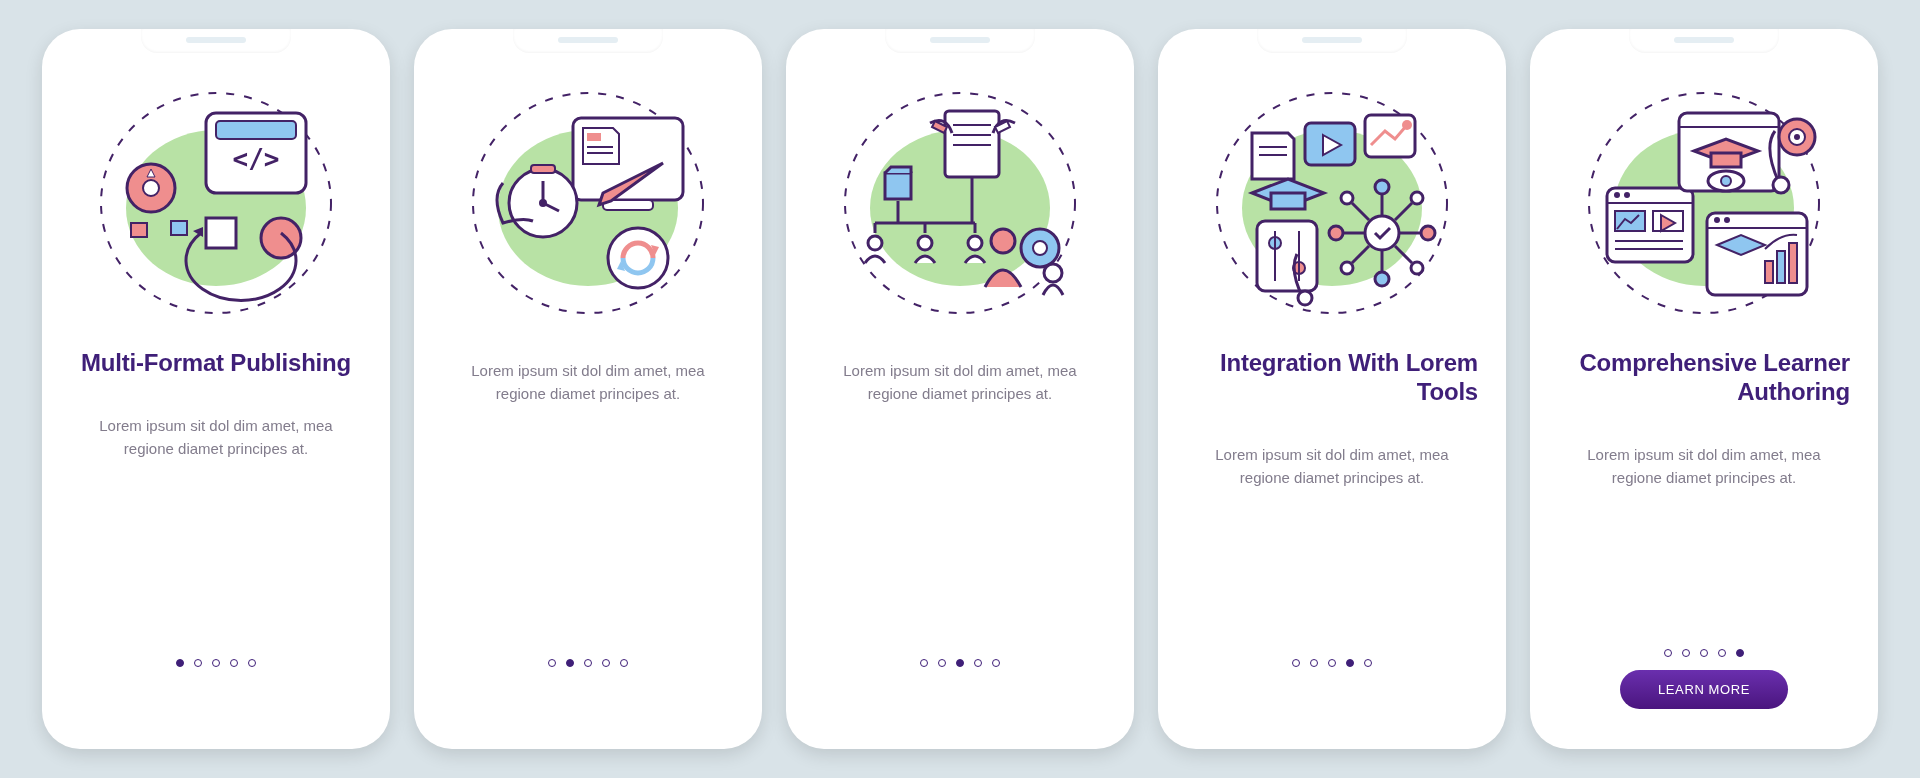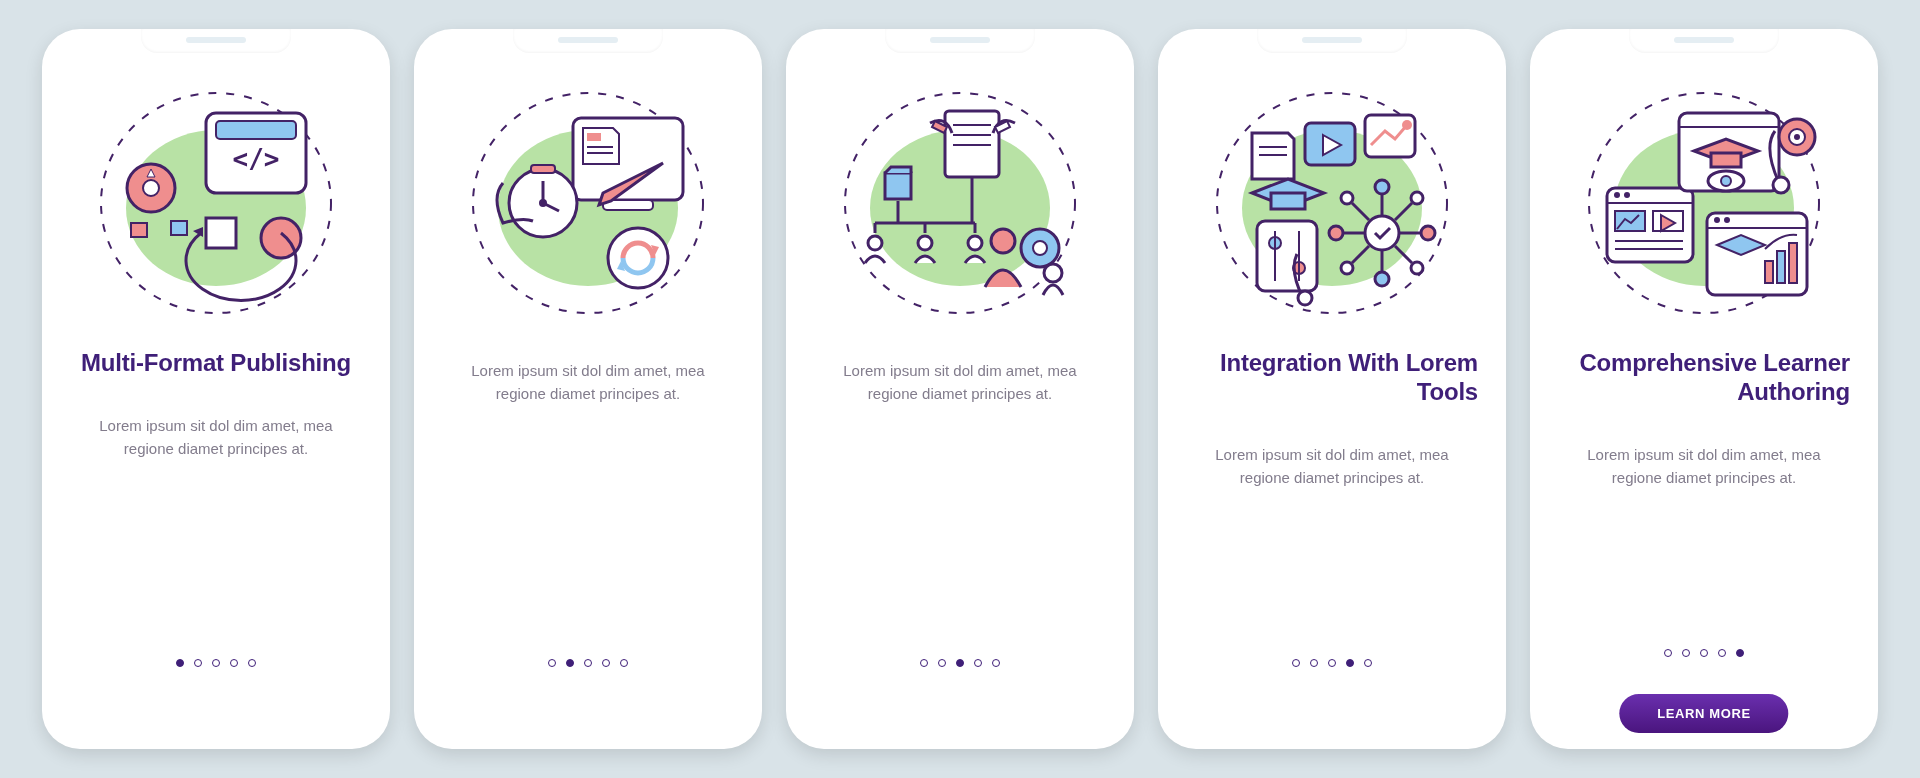--- a/index.html
+++ b/index.html
@@ -85,29 +85,29 @@
     height: 8px;
     border-radius: 50%;
     border: 1.6px solid #3f1f78;
     background: transparent;
   }
   .dot.active {
     background: #3f1f78;
   }
   .cta {
     position: absolute;
-    bottom: 16px;
+    bottom: 40px;
     left: 50%;
     transform: translateX(-50%);
     background: linear-gradient(180deg,#6a2fae,#4a157e);
     color: #fff;
     border: none;
     border-radius: 999px;
     padding: 12px 38px;
-    font-weight: 700;
+    font-weight: 400;
     font-size: 13px;
     letter-spacing: 0.6px;
     cursor: pointer;
     white-space: nowrap;
   }
   .phone.with-cta .dots { bottom: 92px; }
 </style>
 </head>
 <body>
 

